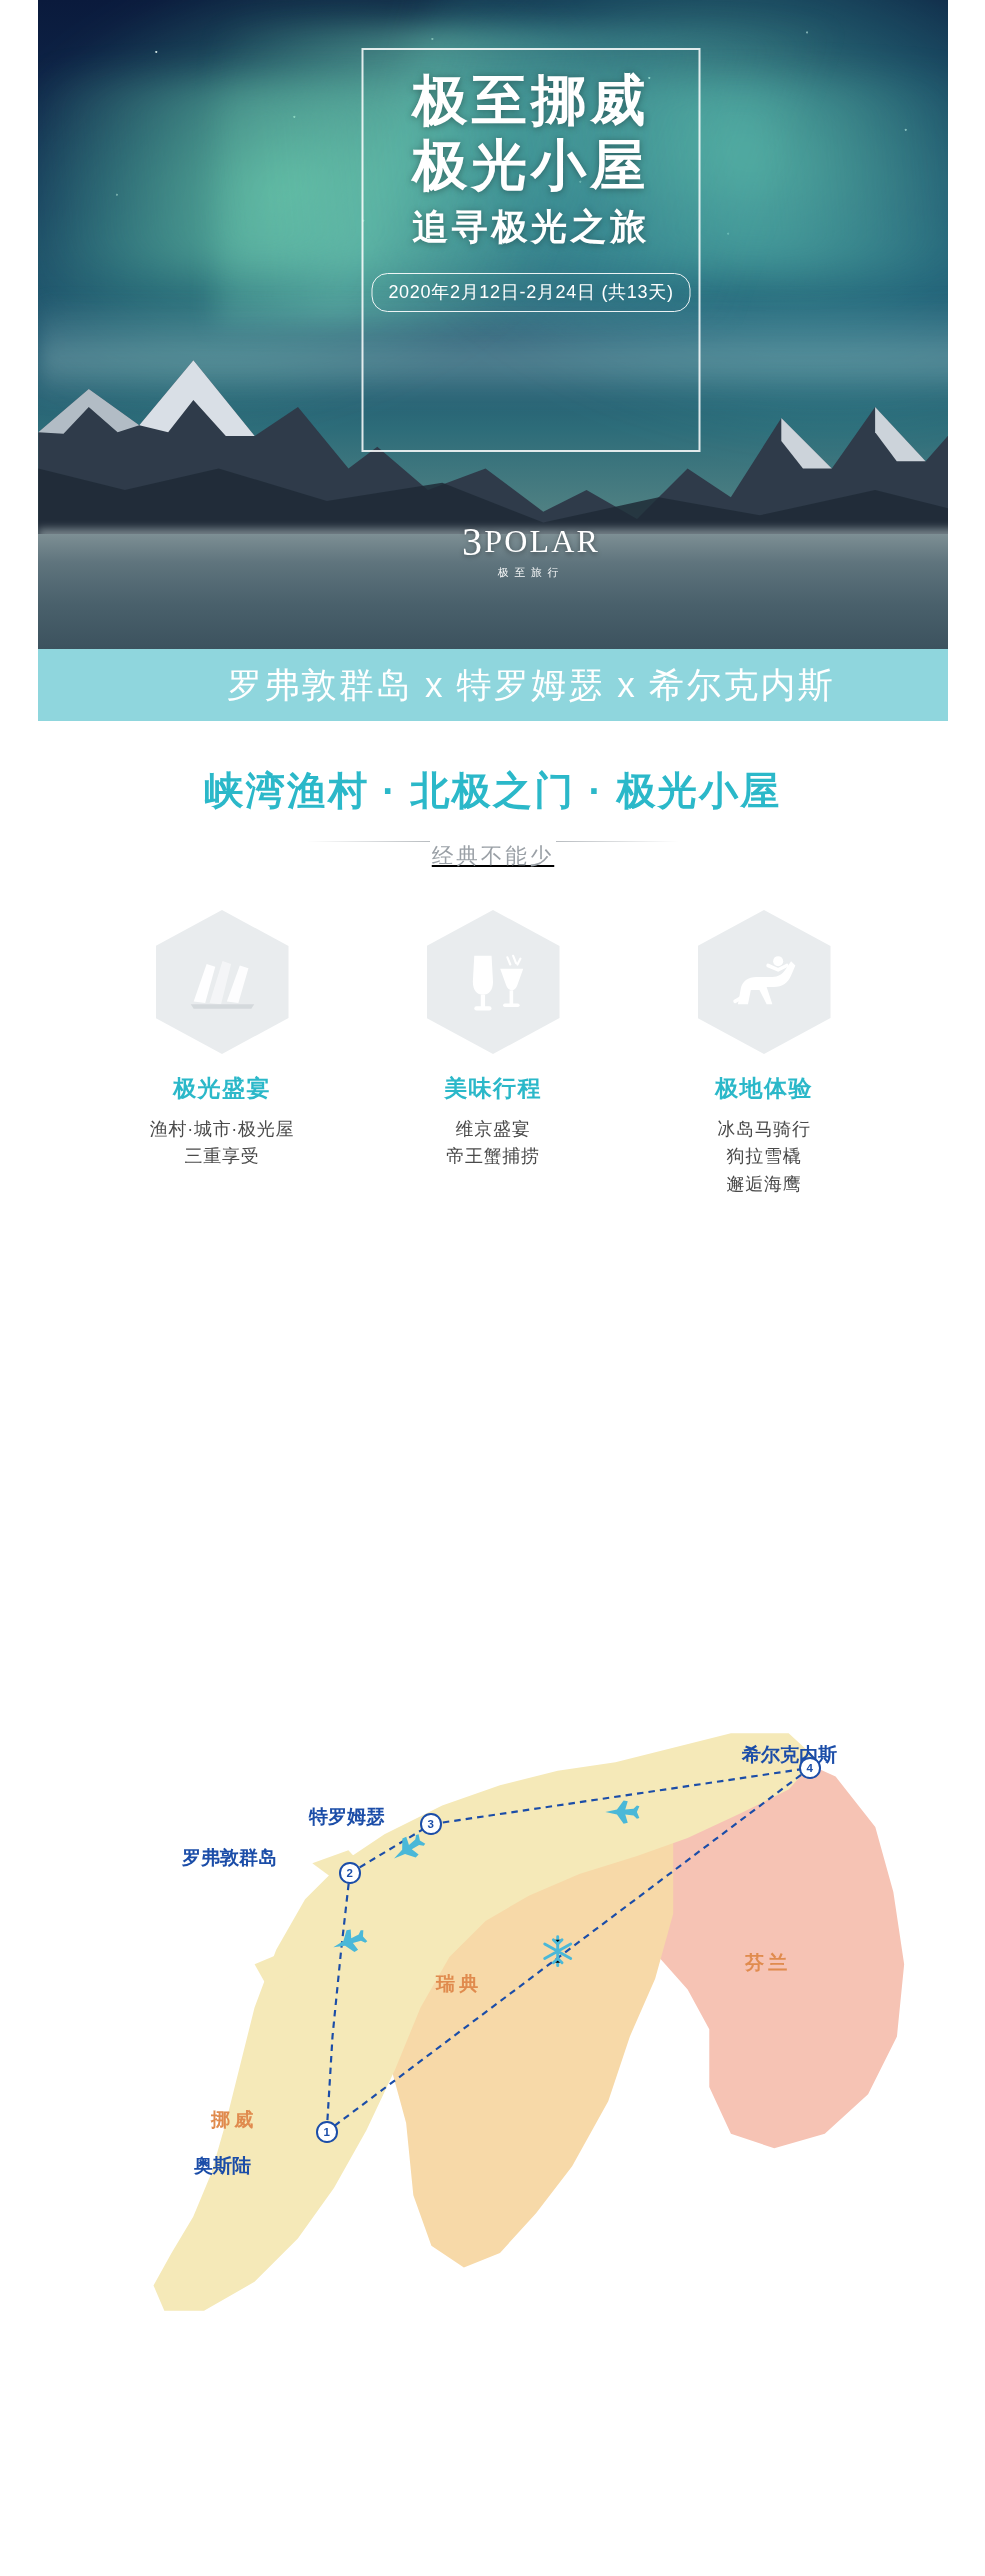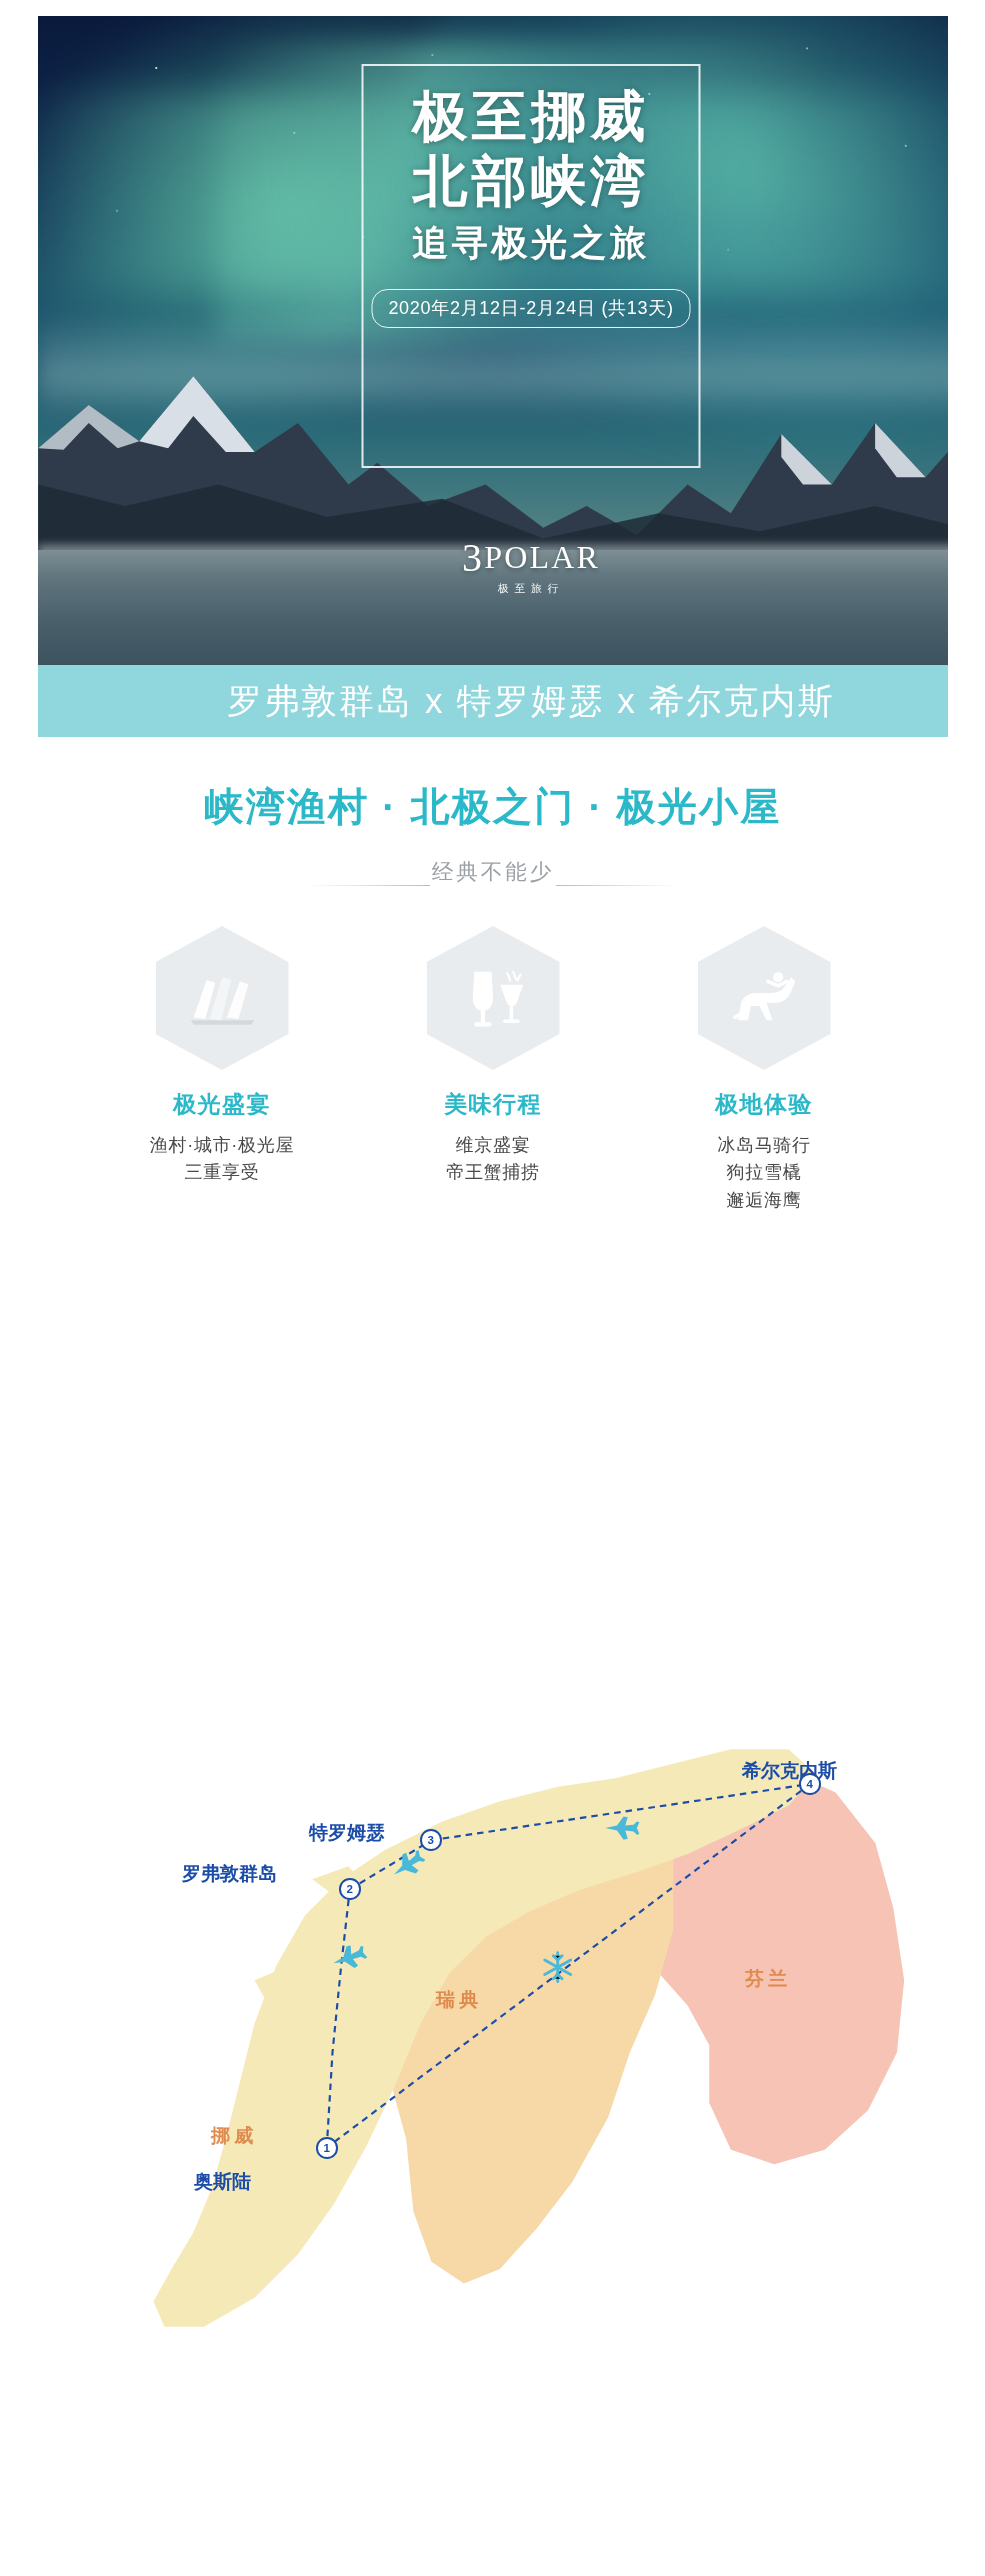--- a/index.html
+++ b/index.html
@@ -8,21 +8,21 @@
     background: #ffffff;
   }
   body {
     width: 986px;
     font-family: "Liberation Sans", sans-serif;
     -webkit-font-smoothing: antialiased;
   }
   .page {
     position: relative;
     width: 910px;
-    margin: 16px auto;
+    margin: 0 auto;
     background: #5eead4;
     overflow: hidden;
   }
 
   
   .hero {
     position: relative;
     width: 986px;
     height: 649px;
     overflow: hidden;
@@ -216,23 +216,24 @@
   .hl-title {
     color: #2bb8c9;
     font-size: 39px;
     font-weight: bold;
     letter-spacing: 2.2px;
     font-family: "Liberation Sans", sans-serif;
   }
   .hl-sub-wrap {
     margin-top: 23px;
     display: flex;
-    align-items: flex-end;
+    align-items: flex-start;
     justify-content: center;
     gap: 2px;
+    text-decoration: underline;
   }
   .hl-rule {
     width: 123px;
     height: 0.7px;
     background: linear-gradient(90deg, rgba(170,175,180,0) 0%, #b8bcc0 100%);
   }
   .hl-rule.right {
     background: linear-gradient(90deg, #b8bcc0 0%, rgba(170,175,180,0) 100%);
   }
   .hl-sub {
@@ -345,21 +346,21 @@
       <polygon points="1300,210 1366,270 1366,300 1320,255" fill="#dfe8ef" opacity="0.8"></polygon>
       <polygon points="0,250 70,190 140,240 110,250 70,215 35,252" fill="#dfe8ef" opacity="0.75"></polygon>
       <polygon points="0,420 0,300 120,330 250,300 400,345 560,320 700,375 860,340 1000,365 1160,330 1280,360 1366,335 1366,420" fill="#1f2a36" opacity="0.85"></polygon>
     </svg>
     <div class="waterglow"></div>
     <div class="water"></div>
 
     <div class="title-frame"></div>
     <div class="title-inner">
       <div class="title-line">极至挪威</div>
-      <div class="title-line">北部峡湾</div>
+      <div class="title-line">极光小屋</div>
       <div class="title-line sub">追寻极光之旅</div>
       <div class="date-badge">2020年2月12日-2月24日 (共13天)</div>
     </div>
 
     <div class="brand">
       <div class="brand-main">
         <span class="big3">3</span><span>POLAR</span>
       </div>
       <div class="brand-sub">极至旅行</div>
     </div>

